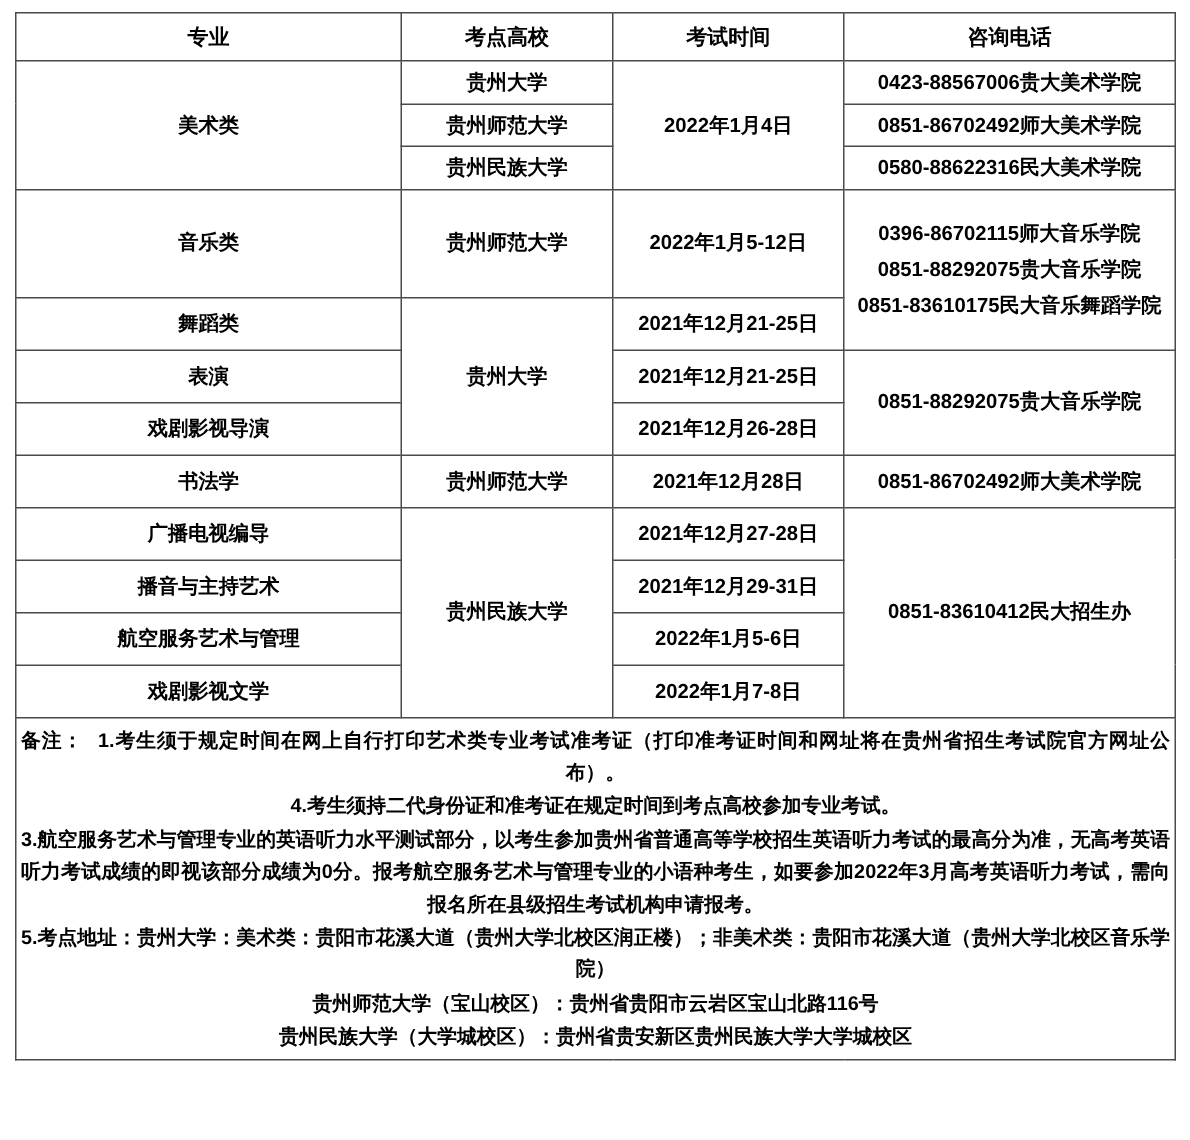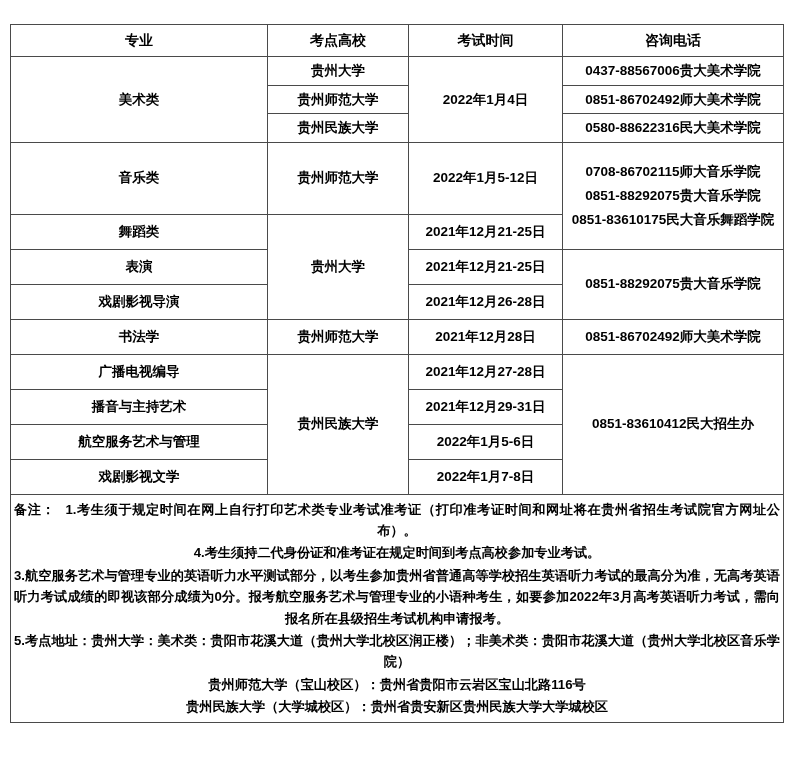--- a/index.html
+++ b/index.html
@@ -13,21 +13,21 @@
     font-family: "Liberation Sans", "DejaVu Sans", sans-serif;
     color: #000000;
     -webkit-font-smoothing: antialiased;
   }
   #page {
     position: relative;
     width: 793px;
     height: 760px;
     overflow: hidden;
     box-sizing: border-box;
-    padding: 24px 10px 10px 10px;
+    padding: 8px 10px 10px 10px;
   }
   table.sched {
     width: 773px;
     border-collapse: collapse;
     table-layout: fixed;
     font-size: 13.5px;
     line-height: 1.45;
   }
   table.sched td, table.sched th {
     border: 1px solid #4a4a4a;
@@ -95,37 +95,37 @@
         <th>考试时间</th>
         <th>咨询电话</th>
       </tr>
     </thead>
     <tbody>
 
       <tr>
         <td class="major" rowspan="3">美术类</td>
         <td class="venue">贵州大学</td>
         <td class="time" rowspan="3">2022年1月4日</td>
-        <td class="phone">0437-88567006贵大美术学院</td>
+        <td class="phone">0423-88567006贵大美术学院</td>
       </tr>
       <tr>
         <td class="venue">贵州师范大学</td>
         <td class="phone">0851-86702492师大美术学院</td>
       </tr>
       <tr>
         <td class="venue">贵州民族大学</td>
         <td class="phone">0580-88622316民大美术学院</td>
       </tr>
 
       <tr>
         <td class="major" style="height:72px">音乐类</td>
         <td class="venue">贵州师范大学</td>
         <td class="time">2022年1月5-12日</td>
         <td class="phone phone-multi" rowspan="2">
-          <span class="ln">0708-86702115师大音乐学院</span>
+          <span class="ln">0396-86702115师大音乐学院</span>
           <span class="ln">0851-88292075贵大音乐学院</span>
           <span class="ln">0851-83610175民大音乐舞蹈学院</span>
         </td>
       </tr>
 
       <tr>
         <td class="major">舞蹈类</td>
         <td class="venue" rowspan="3">贵州大学</td>
         <td class="time">2021年12月21-25日</td>
       </tr>

